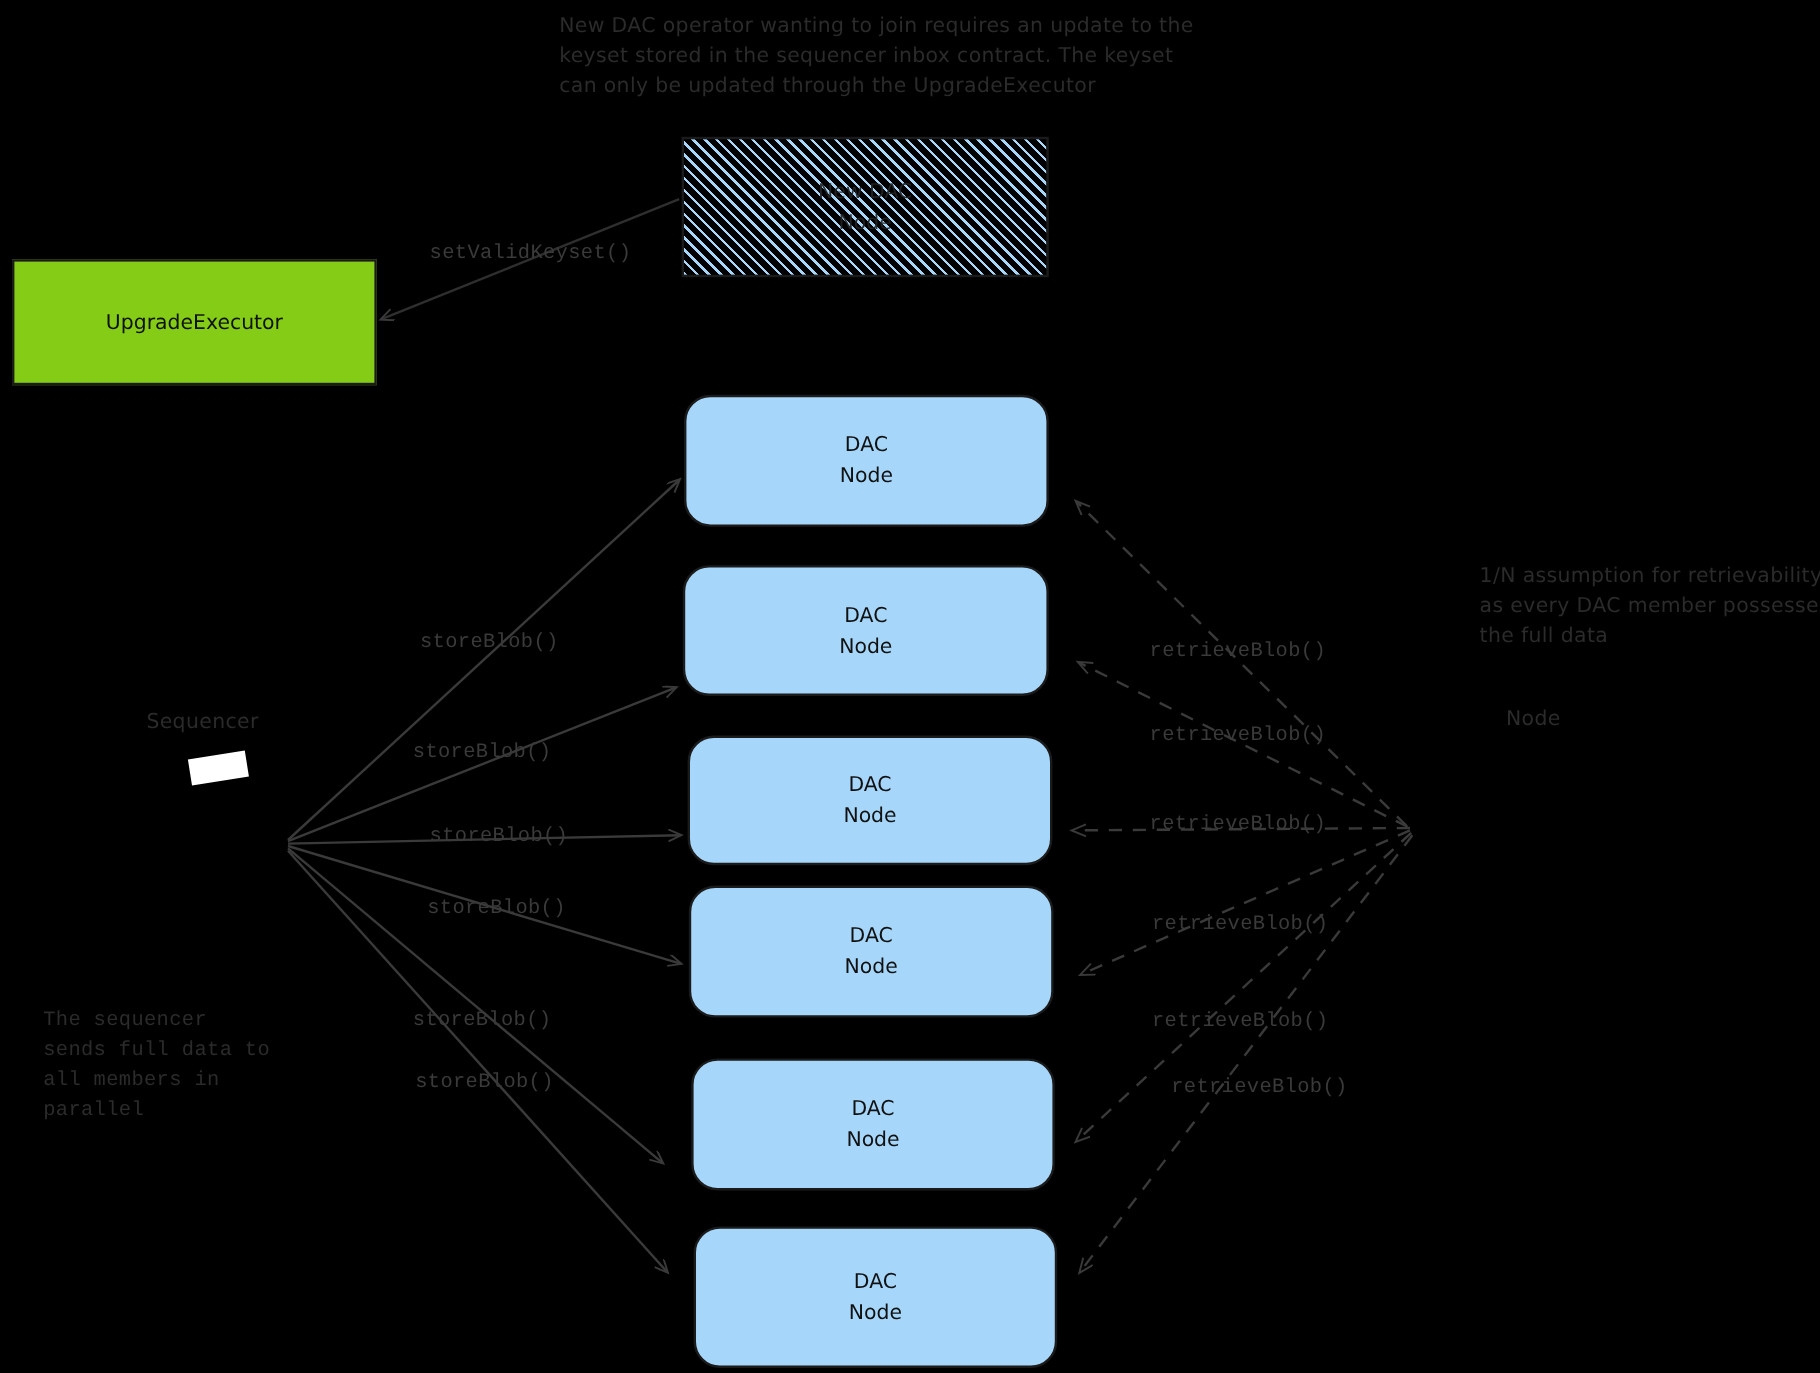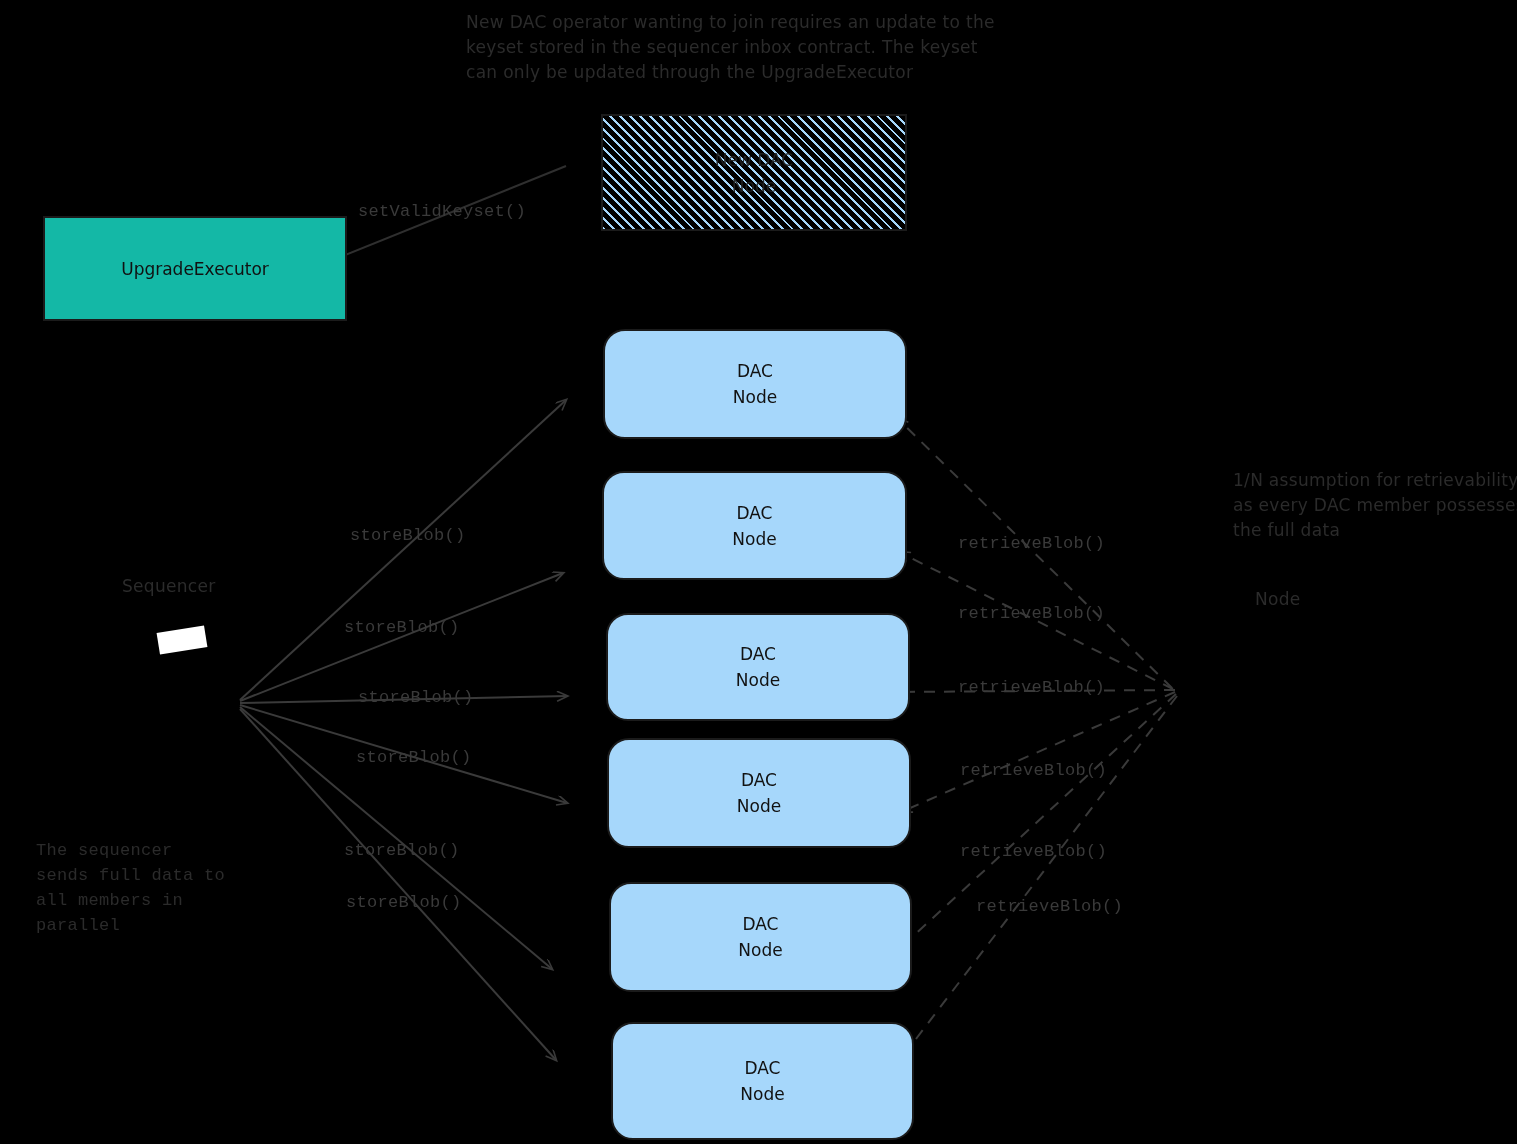--- a/index.html
+++ b/index.html
@@ -49,24 +49,23 @@
     box-sizing: border-box;
     display: flex;
     flex-direction: column;
     align-items: center;
     justify-content: center;
     color: #111111;
     font-size: 17px;
     line-height: 26px;
     font-family: "DejaVu Sans", sans-serif;
     text-align: center;
-    margin-left: 33px;
   }
   .dac-box { background: #a6d7fb; border-radius: 22px; }
-  .exec-box { background: #14b8a6; }
+  .exec-box { background: #84cc16; }
   .hatch-box {
     background:
       repeating-linear-gradient(
         45deg,
         #a6d7fb 0px, #a6d7fb 2px,
         #000000 2px, #000000 7px
       );
   }
   .hatch-box .boxlabel {
     color: #232323;
@@ -134,21 +133,21 @@
 can only be updated through the UpgradeExecutor</div>
 
   <div class="note" style="left:1233px; top:468px; width:330px;">1/N assumption for retrievability,
 as every DAC member possesses
 the full data</div>
 
   <div class="note" style="left:36px; top:838px; width:240px;font-family:Liberation Mono, monospace;">The sequencer
 sends full data to
 all members in parallel</div>
 
-  <div class="actor-label" style="left:122px; top:576px;">Sequencer</div>
+  <div class="actor-label" style="left:122px; top:592px;">Sequencer</div>
   <div class="seq-glyph" style="left:158px; top:629px; width:48px; height:22px;"></div>
 
   <div class="actor-label" style="left:1255px; top:589px;">Node</div>
 
   <div class="node-box hatch-box" style="left:568px; top:114px; width:306px; height:117px;">
     <span class="boxlabel" style="white-space:pre-line;">New DAC
 Node</span>
   </div>
 
   <div class="node-box exec-box" style="left:10px; top:216px; width:304px; height:105px;">

